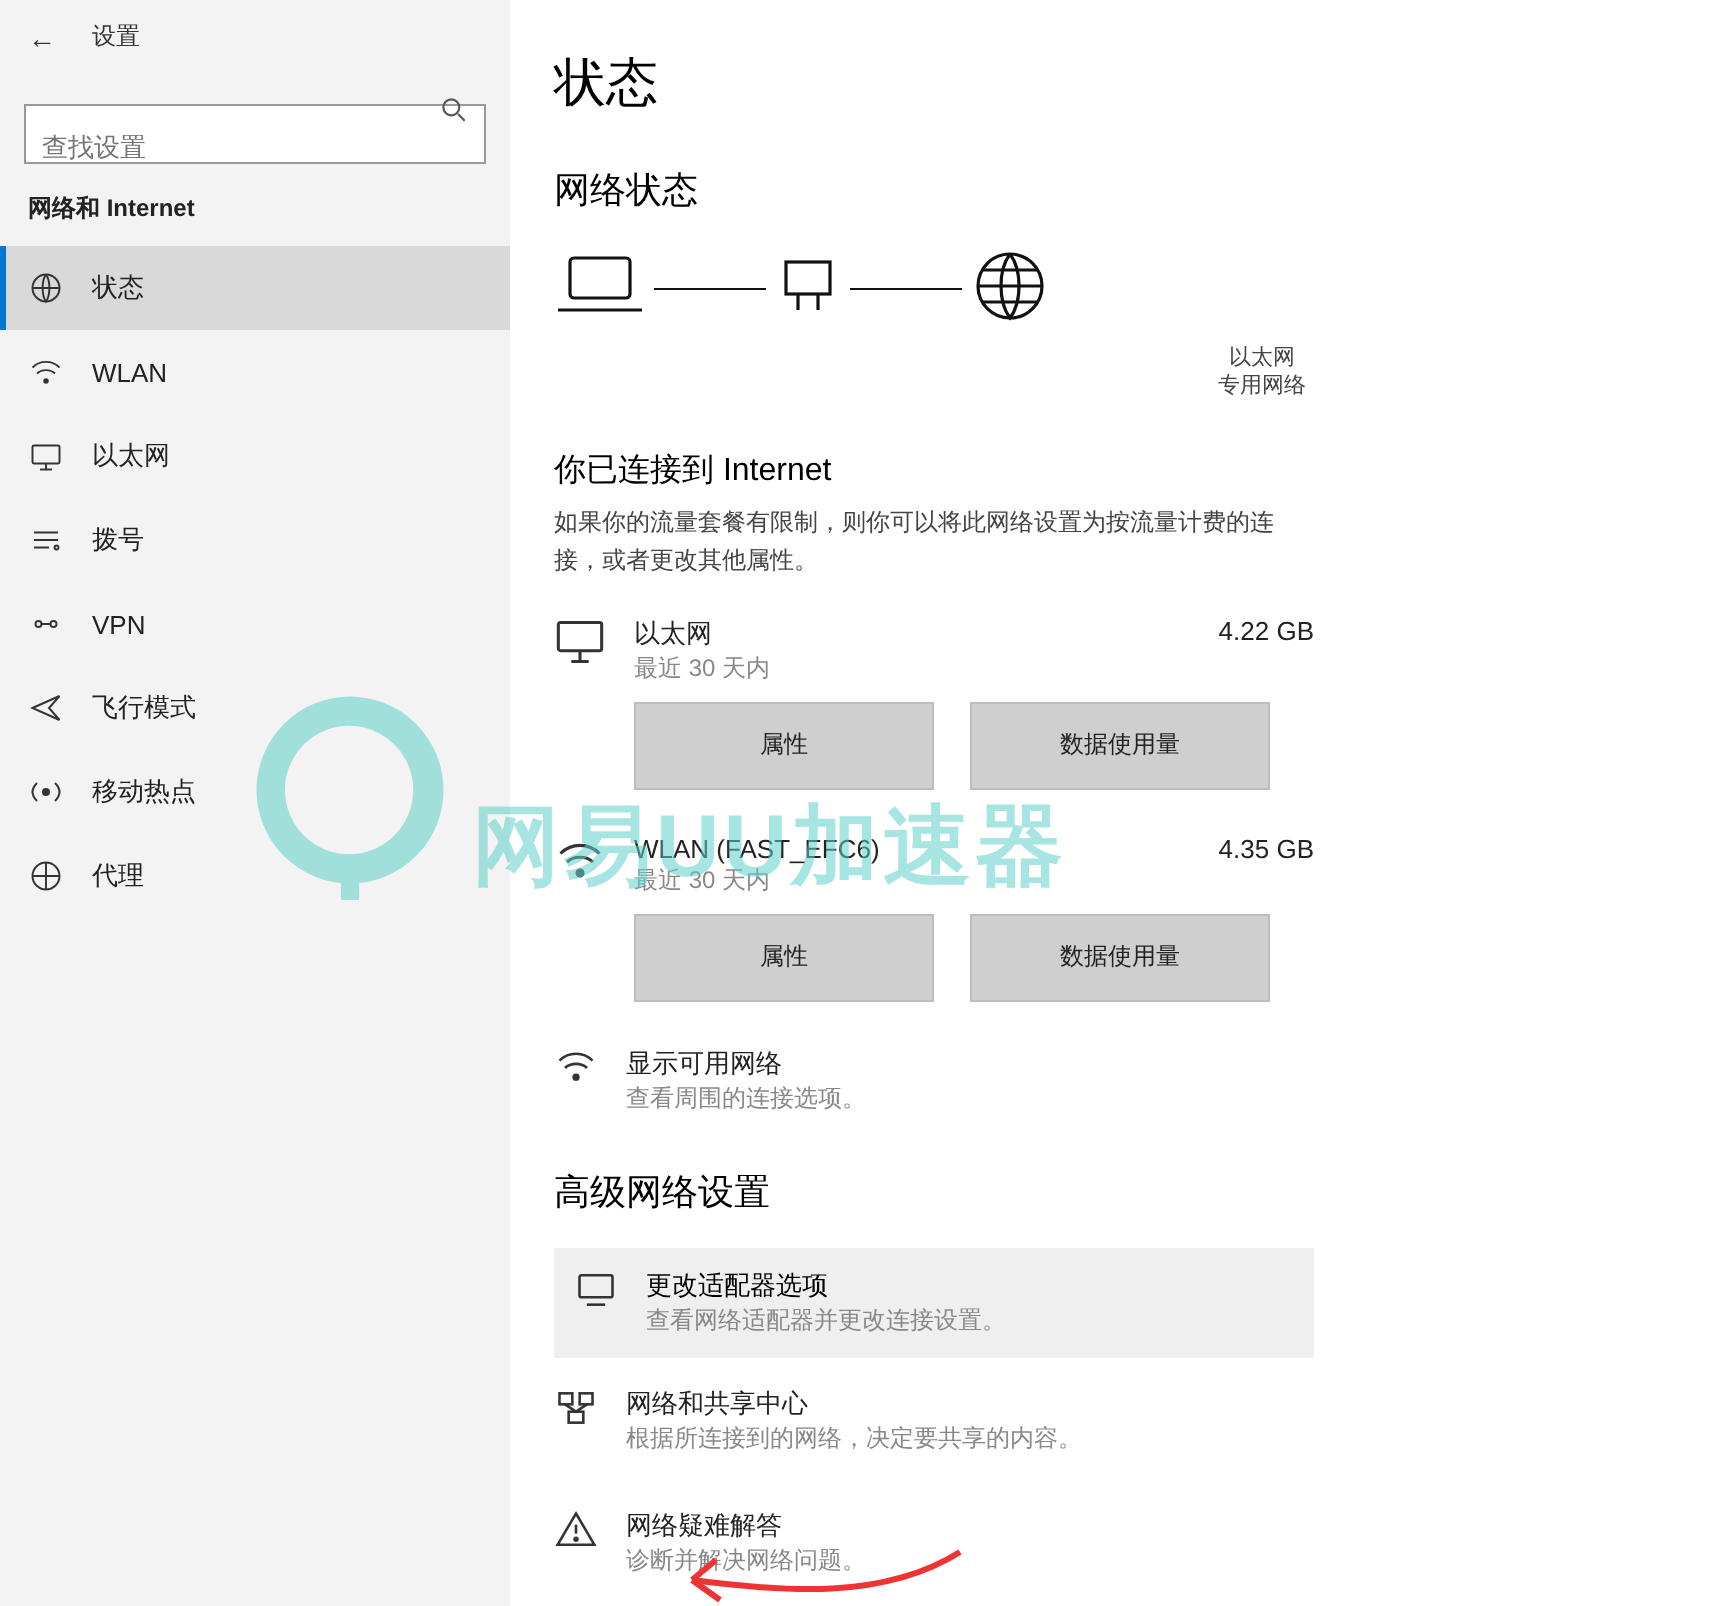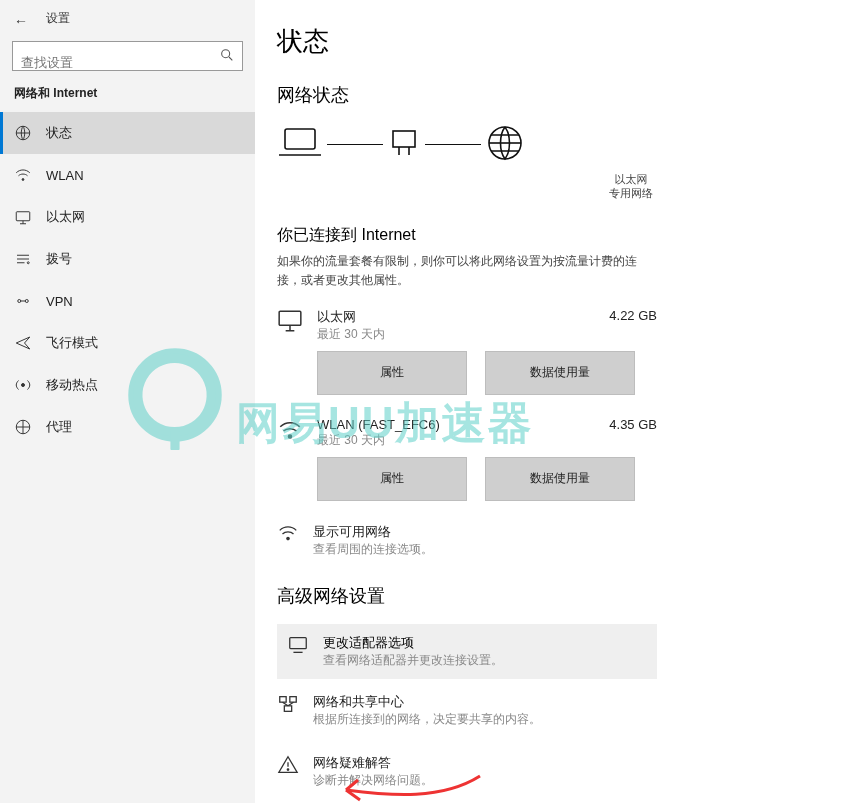--- a/index.html
+++ b/index.html
@@ -46,20 +46,21 @@
   }
   .search-input {
     width: 100%;
     height: 30px;
     border: 1px solid #999;
     background: #fff;
     padding: 12px 30px 0 8px;
     font-size: 13px;
     color: #555;
     font-family: inherit;
+    margin-top: 11px;
   }
   .search-icon {
     position: absolute; right: 8px; top: 6px; color: #555;
   }
   .section-label {
     padding: 0 14px 10px 14px;
     font-size: 12px;
     font-weight: 600;
     color: #222;
   }

